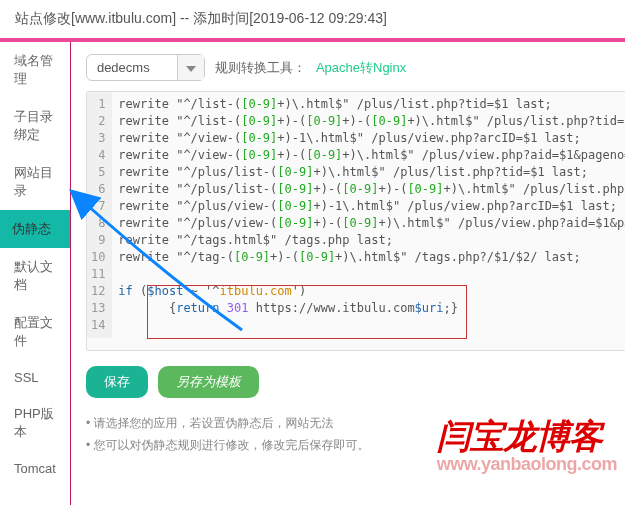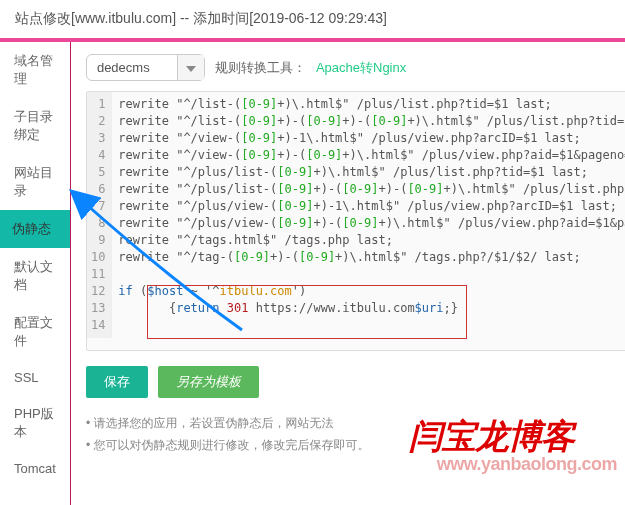--- a/index.html
+++ b/index.html
@@ -16,33 +16,33 @@
 .select-btn { padding: 5px 8px; background: #f5f5f5; border-left: 1px solid #ccc; cursor: pointer; color: #888; }
 .tool-label { color: #666; }
 .tool-link { color: #2c8; cursor: pointer; }
 .editor { border: 1px solid #ddd; border-radius: 2px; height: 260px; overflow: auto; font-family: Consolas, monospace; font-size: 12px; background: #fafafa; position: relative; }
 .editor-inner { display: flex; min-width: 100%; }
 .gutter { background: #f0f0f0; color: #999; text-align: right; padding: 4px 6px 4px 4px; border-right: 1px solid #eee; user-select: none; }
 .gutter div { line-height: 17px; }
 .code { padding: 4px 6px; white-space: pre; line-height: 17px; color: #555; }
 .tok-g { color: #2a2; }
 .tok-b { color: #26a; }
-.tok-r { color: #b91c1c; }
+.tok-r { color: #8b5cf6; }
 .tok-o { color: #c80; }
 .hlbox { position: absolute; border: 1px solid #c33; left: 60px; top: 193px; width: 320px; height: 54px; pointer-events: none; }
 .btns { margin-top: 15px; display: flex; gap: 10px; }
-.btn { padding: 7px 18px; border: none; border-radius: 2px; color: #fff; cursor: pointer; font-size: 13px; }
+.btn { padding: 7px 18px; border: none; border-radius: 10px; color: #fff; cursor: pointer; font-size: 13px; }
 .btn-primary { background: #1ab394; }
 .btn-secondary { background: #5cb85c; font-style: italic; }
 .tips { margin-top: 14px; color: #888; font-size: 12px; }
 .tips li { list-style: none; line-height: 22px; }
 .tips li::before { content: "• "; }
 .arrow { position: absolute; left: 62px; top: 160px; z-index: 10; pointer-events: none; }
 .watermark { position: absolute; right: 8px; bottom: 30px; z-index: 20; pointer-events: none; }
-.wm-cn { font-size: 34px; font-weight: 900; font-style: italic; letter-spacing: -1px; color: #d00; text-shadow: 1px 0 #fff, -1px 0 #fff, 0 1px #fff, 0 -1px #fff; }
+.wm-cn { font-size: 34px; font-weight: 900; font-style: italic; letter-spacing: -1px; color: #d00; text-shadow: 1px 0 #fff, -1px 0 #fff, 0 1px #fff, 0 -1px #fff; margin-left: 28px; }
 .wm-en { font-size: 18px; font-weight: 900; color: rgba(200,0,0,0.35); margin-top: -6px; letter-spacing: -0.5px; margin-left: 28px; }
 </style>
 </head>
 <body>
 
 <div class="header">站点修改[www.itbulu.com] -- 添加时间[2019-06-12 09:29:43]</div>
 
 <div class="container">
   <div class="sidebar" id="sidebar">
       <div class="sidebar-item">域名管理</div>

